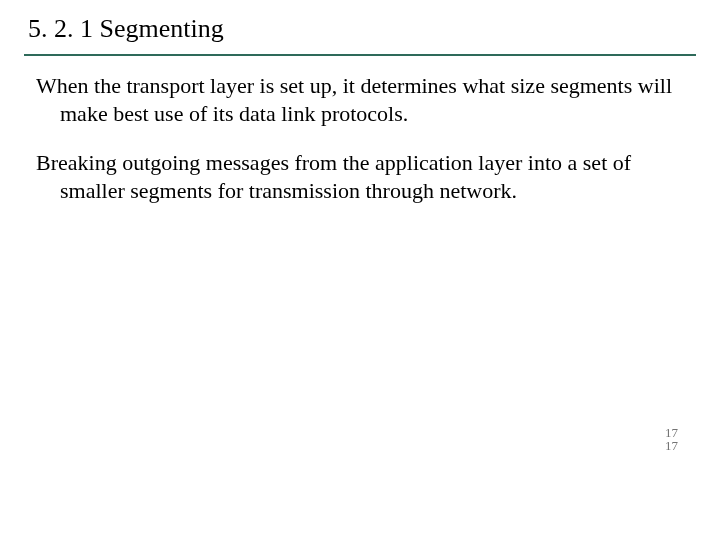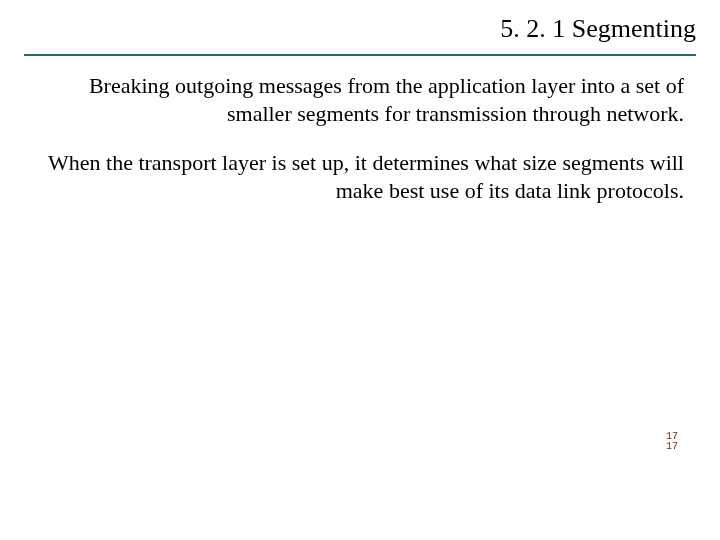--- a/index.html
+++ b/index.html
@@ -1,36 +1,36 @@
 <!DOCTYPE html>
 <html><head>
 <meta charset="utf-8">
 <style>
   * { margin: 0; padding: 0; box-sizing: border-box; }
   html, body { width: 720px; height: 540px; background: #fff; font-family: "Times New Roman", Times, serif; color: #000; }
-  .slide { width: 720px; height: 484px; position: relative; padding: 14px 24px 4px 24px; text-align: right; }
+  .slide { width: 720px; height: 484px; position: relative; padding: 14px 24px 4px 24px; }
   .title { font-size: 26px; font-weight: 400; padding-left: 4px; }
   .rule { border: none; border-top: 2px solid #2e6a5a; margin: 10px 0 16px 0; }
   .body { padding: 0 12px; }
   .para { font-size: 22px; line-height: 1.25; margin-bottom: 22px; text-indent: -24px; padding-left: 24px; }
   .footer { position: absolute; left: 0; right: 0; bottom: 14px; padding: 0 28px; }
   .logo { display: inline-block; }
   .logo-top { font-family: "Trebuchet MS", Arial, sans-serif; font-size: 16px; font-weight: 700; letter-spacing: 1px; color: #2e8b77; line-height: 1; }
   .logo-bot { font-family: Arial, sans-serif; font-size: 7px; letter-spacing: 1.2px; color: #2e8b77; border-top: 1px solid #2e8b77; padding-top: 2px; margin-top: 2px; }
-  .pagenum { position: absolute; right: 42px; bottom: 18px; font-family: Liberation Mono, monospace; font-size: 10px; color: #7f1d1d; line-height: 1; }
+  .pagenum { position: absolute; right: 42px; bottom: 18px; font-family: Liberation Serif, serif; font-size: 13px; color: #737373; line-height: 1; }
   .pagenum span { display: block; }
 </style>
 </head>
 <body>
 <div class="slide">
   <div class="title">5. 2. 1  Segmenting</div>
   <hr class="rule">
   <div class="body">
+    <p class="para">When the transport layer is set up, it determines what size segments will make best use of its data link protocols.</p>
     <p class="para">Breaking outgoing messages from the application layer into a set of smaller segments for transmission through network.</p>
-    <p class="para">When the transport layer is set up, it determines what size segments will make best use of its data link protocols.</p>
   </div>
   <div class="footer">
     <div class="pagenum">
       <span>17</span>
       <span>17</span>
     </div>
   </div>
 </div>
 
 </body></html>

